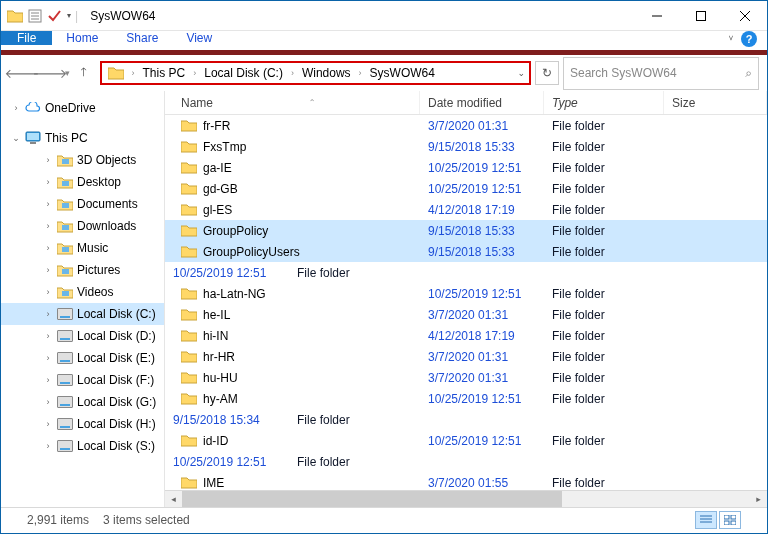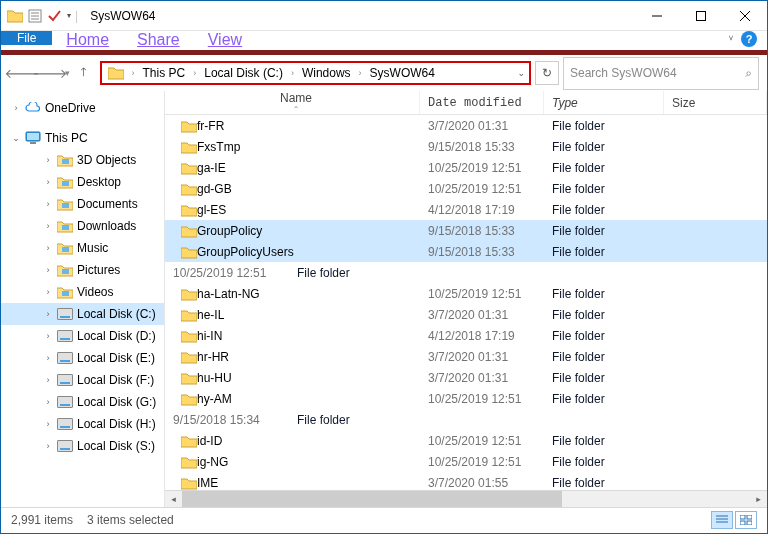--- a/index.html
+++ b/index.html
@@ -5,21 +5,21 @@
 * { box-sizing: border-box; margin: 0; padding: 0; font-family: "Segoe UI", Tahoma, sans-serif; font-size: 12px; }
 body { background: #fff; width: 768px; height: 534px; overflow: hidden; border: 1px solid #0a63a8; }
 .titlebar { height: 30px; background: #fff; display: flex; align-items: center; border-bottom: 1px solid #e5e5e5; }
 .titlebar .qat { display: flex; align-items: center; padding: 0 6px; gap: 4px; }
 .titlebar .qat .folder-mini { width: 16px; height: 14px; }
 .titlebar .title { flex: 1; padding-left: 6px; font-size: 12px; }
 .titlebar .controls { display: flex; }
 .titlebar .controls div { width: 44px; height: 30px; display: flex; align-items: center; justify-content: center; font-family: "Segoe UI", sans-serif; font-size: 11px; }
 .ribbon-tabs { height: 24px; display: flex; align-items: flex-start; border-bottom: 5px solid #7f1d1d; position: relative; }
 .file-tab { background: #1979ca; color: #fff; padding: 0 16px; display: flex; align-items: center; font-size: 12px; }
-.tab { padding: 0 14px; display: flex; align-items: center; color: #8b5cf6; font-size: 16px; text-decoration: underline; }
+.tab { padding: 0 14px; display: flex; align-items: center; color: #1d4ed8; font-size: 12px; }
 .ribbon-right { margin-left: auto; display: flex; align-items: center; gap: 8px; padding-right: 10px; }
 .chev { font-size: 10px; color: #555; }
 .help { width: 16px; height: 16px; border-radius: 50%; background: #1e88e5; color: #fff; display: flex; align-items: center; justify-content: center; font-size: 11px; font-weight: bold; }
 .navbar { height: 36px; display: flex; align-items: center; padding: 4px 8px; gap: 4px; }
 .nav-arrows { display: flex; align-items: center; gap: 2px; }
 .arrow-btn { width: 26px; height: 26px; display: flex; align-items: center; justify-content: center; color: #777; font-size: 13px; }
 .up-btn { width: 24px; height: 24px; display: flex; align-items: center; justify-content: center; color: #555; }
 .address { flex: 1; height: 24px; border: 2px solid #d60000; display: flex; align-items: center; padding: 0 2px 0 6px; gap: 2px; position: relative; }
 .address .folder-icon { width: 16px; height: 14px; margin-right: 4px; }
 .crumb { padding: 0 4px; color: #000; }
@@ -32,38 +32,38 @@
 .body { display: flex; height: 416px; }
 .sidebar { width: 164px; border-right: 1px solid #e5e5e5; overflow-y: auto; padding-top: 6px; position: relative; }
 .tree-item { display: flex; align-items: center; height: 22px; padding-left: 10px; gap: 4px; cursor: default; }
 .tree-item.subsub { padding-left: 42px; }
 .tree-item.selected { background: #cde8ff; }
 .tree-caret { width: 10px; color: #666; font-size: 9px; text-align: center; }
 .tree-icon { width: 16px; height: 16px; display: flex; align-items: center; justify-content: center; }
 .filelist { flex: 1; display: flex; flex-direction: column; }
 .cols { height: 24px; display: flex; align-items: center; border-bottom: 1px solid #e5e5e5; color: #444; }
 .col { padding: 0 8px; border-right: 1px solid #f0f0f0; height: 100%; display: flex; align-items: center; }
-.col-name { width: 255px; padding-left: 16px; flex-direction: column; }
-.col-date { width: 124px; font-family: Liberation Mono, monospace; }
+.col-name { width: 255px; padding-left: 16px; }
+.col-date { width: 124px; }
 .col-type { width: 120px; font-style: italic; }
 .col-size { flex: 1; }
 .rows { flex: 1; overflow: hidden; position: relative; }
 .row { height: 21px; display: flex; align-items: center; }
 .row.selected { background: #cde8ff; }
 .cell { padding: 0 8px; overflow: hidden; white-space: nowrap; text-overflow: ellipsis; }
-.cell-name { width: 255px; display: flex; align-items: flex-end; padding-left: 16px; }
-.cell-date { width: 124px; color: #737373; }
+.cell-name { width: 255px; display: flex; align-items: center; gap: 6px; padding-left: 16px; }
+.cell-date { width: 124px; color: #1d4ed8; }
 .cell-type { width: 120px; color: #0f172a; }
 .cell-size { flex: 1; }
 .folder-glyph { width: 16px; height: 13px; }
 .hscroll { height: 17px; background: #f0f0f0; border-top: 1px solid #d9d9d9; position: relative; display:flex; }
 .hscroll .arrow { width: 17px; height: 100%; background: #f0f0f0; display:flex; align-items:center; justify-content:center; color:#666; font-size:9px;}
 .hscroll .track { flex:1; position:relative;}
 .hscroll .thumb { position:absolute; left:0; top:0; height:100%; width:380px; background:#cdcdcd;}
-.statusbar { height: 24px; border-top: 1px solid #d9d9d9; display: flex; align-items: center; padding: 0 10px; gap: 14px; color: #555; }
+.statusbar { height: 24px; border-top: 1px solid #d9d9d9; display: flex; align-items: center; padding: 0 26px; gap: 14px; color: #555; }
 .statusbar .right { margin-left: auto; display: flex; gap: 2px; }
 .view-btn { width: 22px; height: 18px; border: 1px solid #8cb8e0; display:flex; align-items:center; justify-content:center; }
 .view-btn.active { background: #cde8ff; }
 .disk-icon { width:16px; height:12px; background:#e0e0e0; border:1px solid #888; border-radius:1px; position:relative;}
 .disk-icon::after{content:"";position:absolute;left:2px;right:2px;bottom:1px;height:2px;background:#4aa3e0;}
 svg { display: block; }
 </style>
 </head>
 <body>
 
@@ -462,26 +462,20 @@
             <svg class="folder-glyph" viewBox="0 0 16 13">
               <path d="M0 2 h6 l2 2 h8 v8 h-16 z" fill="#ffd868" stroke="#caa43a"></path>
             </svg>
             <span>id-ID</span>
           </div>
           <div class="cell cell-date">10/25/2019 12:51</div>
           <div class="cell cell-type">File folder</div>
           <div class="cell cell-size"></div>
         </div>
         <div class="row">
-          <div class="cell cell-name">
-            <svg class="folder-glyph" viewBox="0 0 16 13">
-              <path d="M0 2 h6 l2 2 h8 v8 h-16 z" fill="#ffd868" stroke="#caa43a"></path>
-            </svg>
-            <span>ig-NG</span>
-          </div>
           <div class="cell cell-date">10/25/2019 12:51</div>
           <div class="cell cell-type">File folder</div>
           <div class="cell cell-size"></div>
         </div>
         <div class="row">
           <div class="cell cell-name">
             <svg class="folder-glyph" viewBox="0 0 16 13">
               <path d="M0 2 h6 l2 2 h8 v8 h-16 z" fill="#ffd868" stroke="#caa43a"></path>
             </svg>
             <span>IME</span>

